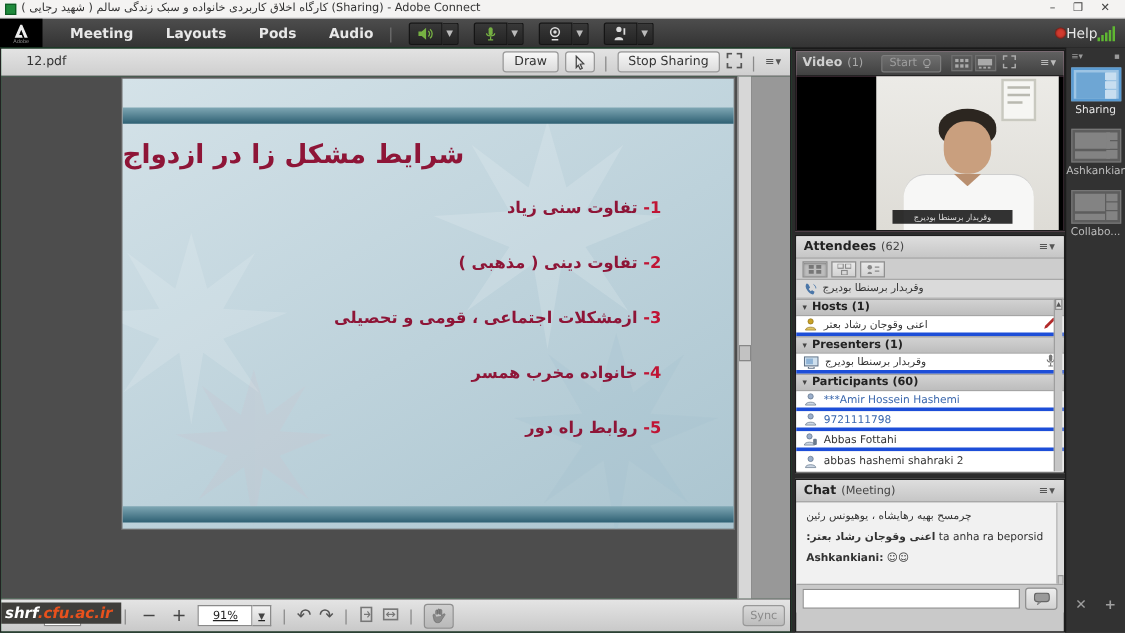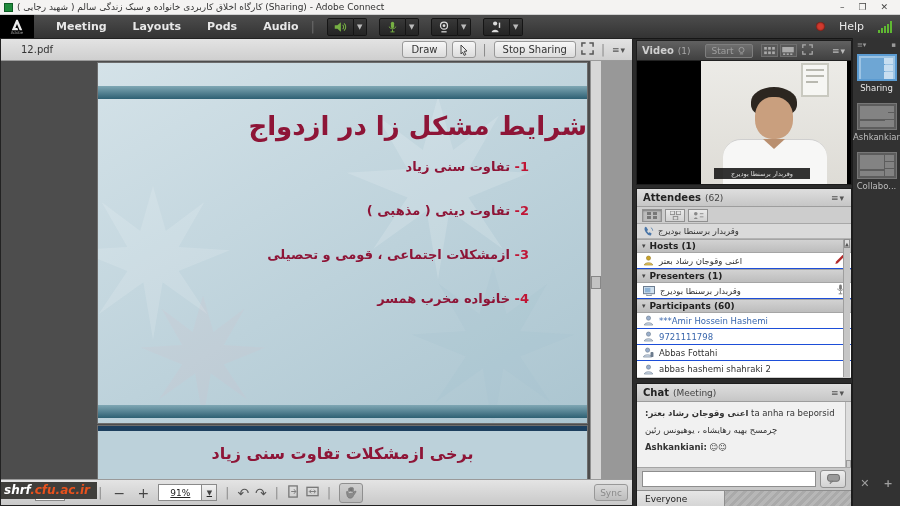--- a/index.html
+++ b/index.html
@@ -18,21 +18,21 @@
   .menubar { top:15px; left:0; width:900px; height:24px; background:linear-gradient(#4d4d4d,#333); display:flex; align-items:center; border-bottom:1px solid #161616; }
   .adobe-logo { width:34px; height:24px; background:#000; display:flex; flex-direction:column; align-items:center; justify-content:center; }
   .adobe-logo svg { display:block; }
   .adobe-logo .lbl { font-size:4px; color:#999; line-height:4px; }
   .menus { display:flex; gap:26px; margin-left:22px; }
   .menu-item { color:#e8e8e8; font-size:11px; font-weight:bold; cursor:default; }
   .mb-sep { color:#6e6e6e; margin:0 12px; font-size:12px; }
   .icon-group { display:flex; margin-right:12px; }
   .ic-btn { width:27px; height:18px; background:linear-gradient(#383838,#242424); border:1px solid #151515; border-radius:2px 0 0 2px; display:flex; align-items:center; justify-content:center; }
   .ic-arrow { width:13px; height:18px; background:linear-gradient(#383838,#242424); border:1px solid #151515; border-left:none; border-radius:0 2px 2px 0; color:#bbb; font-size:7px; display:flex; align-items:center; justify-content:center; }
-  .mb-right { margin-left:auto; display:flex; align-items:center; gap:14px; padding-right:8px; }
+  .mb-right { margin-left:auto; display:flex; align-items:center; gap:0; padding-right:8px; }
   .rec-dot { width:9px; height:9px; border-radius:50%; background:#d23a2e; box-shadow:0 0 2px #000 inset; }
   .help-lbl { color:#e8e8e8; font-size:11px; }
   .sig-bars { display:flex; align-items:flex-end; gap:1px; height:12px; }
   .sig-bars i { width:2px; background:#5fb832; display:block; }
 
   
   .share-pod { top:38px; left:0; width:633px; height:468px; background:#15803d; border:1px solid #222; }
   .share-hdr { height:22px; background:linear-gradient(#e3e3e3,#cfcfcf); border-bottom:1px solid #9a9a9a; display:flex; align-items:center; padding:0 6px 0 20px; }
   .share-title { font-size:10px; color:#333; }
   .share-hdr-right { margin-left:auto; display:flex; align-items:center; gap:5px; }
@@ -41,21 +41,21 @@
   .menu-ico { color:#555; font-size:9px; letter-spacing:1px; }
 
   .share-body { position:absolute; top:22px; left:0; width:631px; height:418px; background:#4d4d4d; overflow:hidden; }
   .doc-right-margin { position:absolute; left:600px; top:0; width:31px; height:418px; background:#989898; }
 
   
   .slide1 { position:absolute; left:97px; top:2px; width:489px; height:360px; background:linear-gradient(150deg,#d4e2e8 0%,#bdd2db 55%,#abc5d0 100%); overflow:hidden; box-shadow:0 0 0 1px #6d6d6d; }
   .teal-bar { position:absolute; left:0; width:100%; height:13px; background:linear-gradient(#7fa7b4,#2e6073); }
   .teal-top { top:23px; }
   .teal-bottom { top:342px; }
-  .slide-title { position:absolute; top:48px; left:0; width:100%; text-align:right; font-size:26px; font-weight:bold; color:#8e1537; direction:rtl; }
+  .slide-title { position:absolute; top:48px; left:0; width:100%; text-align:left; font-size:21px; font-weight:bold; color:#8e1537; direction:rtl; }
   .slide-items { position:absolute; top:96px; right:58px; direction:rtl; list-style:none; text-align:right; }
   .slide-items li { font-size:13px; font-weight:bold; color:#8e1537; margin-bottom:29px; white-space:nowrap; }
   .slide-items .num { color:#c01535; }
   .leaf { position:absolute; opacity:.3; }
   .slide2 { position:absolute; left:97px; top:365px; width:489px; height:53px; background:#bcd1da; border-top:5px solid #1c3f5e; overflow:hidden; box-shadow:0 0 0 1px #6d6d6d; }
   .slide2-title { margin-top:13px; text-align:center; font-size:16px; font-weight:bold; color:#8e1537; direction:rtl; }
 
   
   .doc-scroll { position:absolute; left:589px; top:0; width:11px; height:418px; background:#d7d7d7; border-left:1px solid #8f8f8f; }
   .doc-thumb { position:absolute; left:0; top:215px; width:10px; height:13px; background:#c2c2c2; border:1px solid #878787; }
@@ -105,21 +105,21 @@
   .att-tgl { width:20px; height:13px; border:1px solid #909090; background:linear-gradient(#e9e9e9,#d2d2d2); display:flex; align-items:center; justify-content:center; }
   .att-tgl.active { background:#bdbdbd; box-shadow:inset 0 1px 2px rgba(0,0,0,.35); }
   .tgl-grid { width:10px; height:7px; background:
       linear-gradient(#777,#777) 0 0/4px 3px no-repeat,
       linear-gradient(#777,#777) 6px 0/4px 3px no-repeat,
       linear-gradient(#777,#777) 0 4px/4px 3px no-repeat,
       linear-gradient(#777,#777) 6px 4px/4px 3px no-repeat; }
   .speaker-row { height:15px; background:#dadada; border-bottom:1px solid #b3b3b3; display:flex; align-items:center; gap:4px; padding:0 6px; font-size:8.5px; color:#333; }
   .band { height:14px; background:linear-gradient(#d2d2d2,#bdbdbd); border-top:1px solid #a5a5a5; border-bottom:1px solid #a5a5a5; display:flex; align-items:center; gap:4px; padding:0 5px; font-size:9px; font-weight:bold; color:#222; }
   .band .tri { font-size:7px; color:#444; }
-  .att-row { height:16px; background:#fff; border-bottom:1px solid #1d4ed8; display:flex; align-items:center; gap:5px; padding:0 6px; font-size:8.5px; color:#333; }
+  .att-row { height:16px; background:#fff; border-bottom:3px solid #1d4ed8; display:flex; align-items:center; gap:5px; padding:0 6px; font-size:8.5px; color:#333; }
   .att-row .nm-blue { color:#3a67ad; }
   .att-row .right-ico { margin-left:auto; }
   .att-scroll { position:absolute; right:1px; top:50px; width:7px; bottom:1px; background:#c6c6c6; border-left:1px solid #9e9e9e; }
   .att-scroll .up { position:absolute; top:0; left:0; width:6px; height:9px; background:#dcdcdc; border:1px solid #8e8e8e; font-size:5px; color:#555; text-align:center; line-height:8px; }
 
   
   .chat-pod { top:383px; left:636px; width:216px; height:123px; background:#c9c9c9; }
   .chat-msgs { position:relative; height:66px; background:#f1f1f1; border-bottom:1px solid #a5a5a5; padding:6px 10px 0 8px; overflow:hidden; }
   .chat-line { font-size:8.5px; color:#333; margin-bottom:7px; }
   .chat-line .snd { font-weight:bold; }
@@ -264,27 +264,25 @@
         <path d="M50 2 L58 30 L82 12 L66 40 L98 42 L66 55 L84 82 L56 62 L50 98 L44 62 L16 82 L34 55 L2 42 L34 40 L18 12 L42 30 Z" fill="#d8b9c6" opacity="0.5"></path>
       </svg>
 
       <div class="teal-bar teal-top"></div>
       <div class="slide-title">شرایط مشکل زا در ازدواج</div>
       <ul class="slide-items">
         <li><span class="num">1-</span> <span>تفاوت سنی زیاد</span></li>
         <li><span class="num">2-</span> <span>تفاوت دینی ( مذهبی )</span></li>
         <li><span class="num">3-</span> <span>ازمشکلات اجتماعی ، قومی و تحصیلی</span></li>
         <li><span class="num">4-</span> <span>خانواده مخرب همسر</span></li>
+        <li><span class="num">5-</span> <span>روابط راه دور</span></li>
       </ul>
       <div class="teal-bar teal-bottom"></div>
     </div>
 
-    <div class="slide2">
-      <div class="slide2-title">برخی ازمشکلات تفاوت سنی زیاد</div>
-    </div>
 
     <div class="doc-scroll">
       <div class="doc-thumb"></div>
     </div>
     <div class="doc-right-margin"></div>
   </div>
 
   <div class="share-tools">
     <input class="page-input" value="" style="">
     <span class="mini-txt">/ 66</span>
@@ -486,38 +484,35 @@
     </div>
 </div>
 
 <div class="abs pod chat-pod">
   <div class="pod-hdr">
     <span class="t">Chat</span>
     <span class="c">(Meeting)</span>
     <span class="menu-ico">≡▾</span>
   </div>
   <div class="chat-msgs">
+    <div class="chat-line" dir="rtl" style="text-align:left"><span>چرمسح بهیه رهایشاه ، یوهیونس رئین</span></div>
     <div class="chat-line"><span class="snd" dir="rtl">اعنی وقوجان رشاد بعتر:</span><span> ta anha ra beporsid</span></div>
-    <div class="chat-line" dir="rtl" style="text-align:left"><span>چرمسح بهیه رهایشاه ، یوهیونس رئین</span></div>
     <div class="chat-line"><span class="snd">Ashkankiani:</span><span> ☺☺</span></div>
     <div class="chat-scroll">
         <span class="dn"></span>
       </div>
   </div>
   <div class="chat-input-row">
     <input class="chat-input" style="">
     <span class="send-btn">
       <svg width="13" height="10" viewBox="0 0 14 11">
           <rect x="0.5" y="0.5" width="13" height="7.5" rx="2.5" fill="#9a9a9a" stroke="#666"></rect>
           <path d="M4 8l-1 3 3.5-3z" fill="#9a9a9a" stroke="#666" stroke-width=".5"></path>
         </svg>
     </span>
-  </div>
-  <div class="chat-tabs">
-    <span class="chat-tab">Everyone</span>
   </div>
 </div>
 
 <div class="abs strip">
   <div class="strip-top">
     <span>≡▾</span>
     <span>▪</span>
   </div>
   <div class="thumb-wrap">
     <div class="thumb sel">

